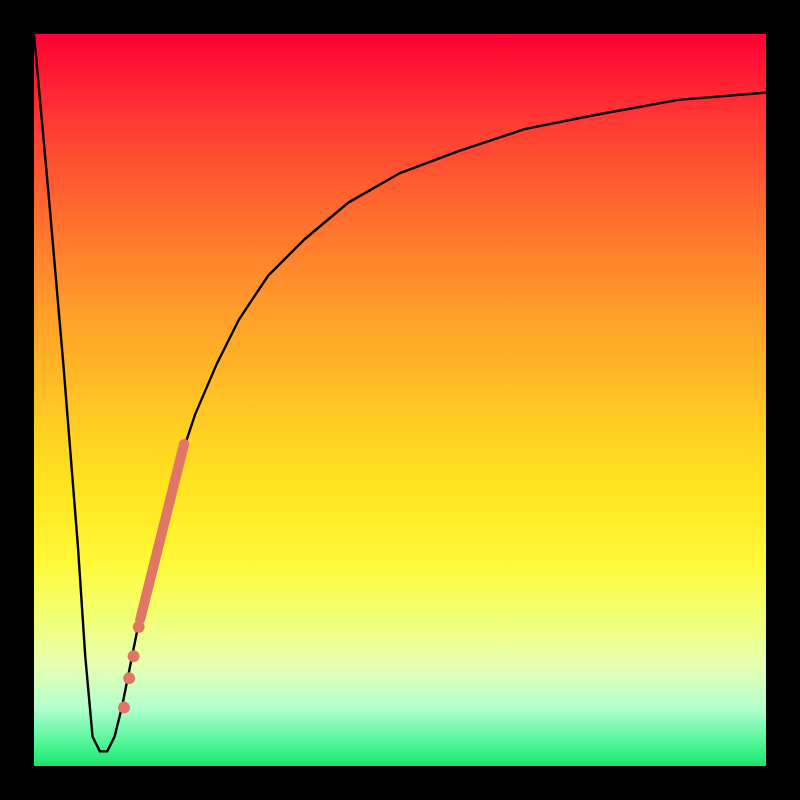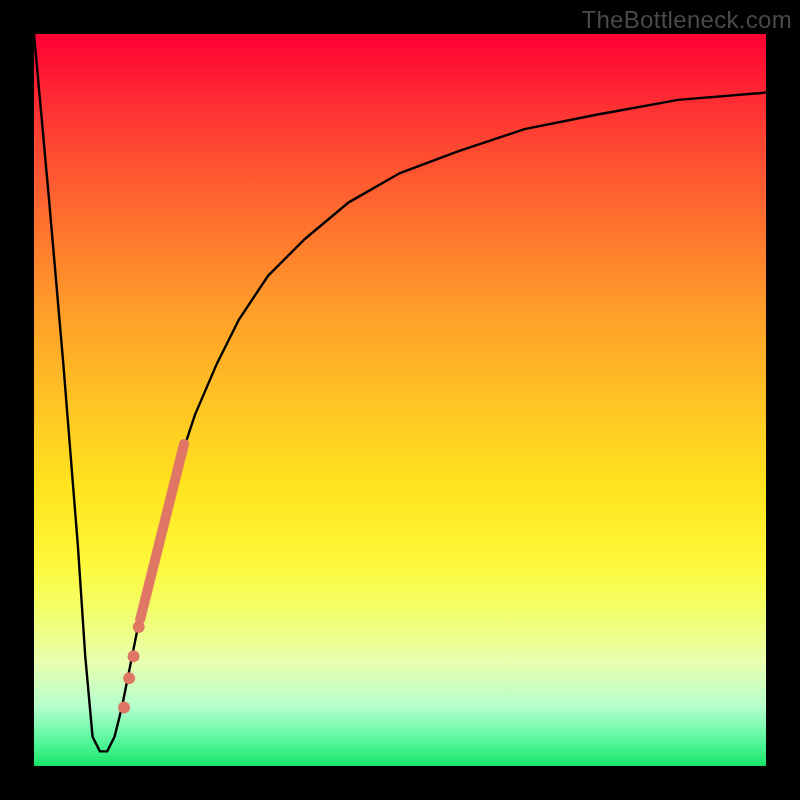--- a/index.html
+++ b/index.html
@@ -100,15 +100,14 @@
                L 150.06 409.92"></path>
 
       <circle cx="104.68" cy="592.92" r="6" fill="#e07764"></circle>
       <circle cx="99.55" cy="622.2" r="6" fill="#e07764"></circle>
       <circle cx="95.16" cy="644.16" r="6" fill="#e07764"></circle>
       <circle cx="90.04" cy="673.44" r="6" fill="#e07764"></circle>
     </svg>
 
   </div>
 
-  <div class="watermark">TheBottleneck.com</div>
 
 </div>
 
 </body></html>

